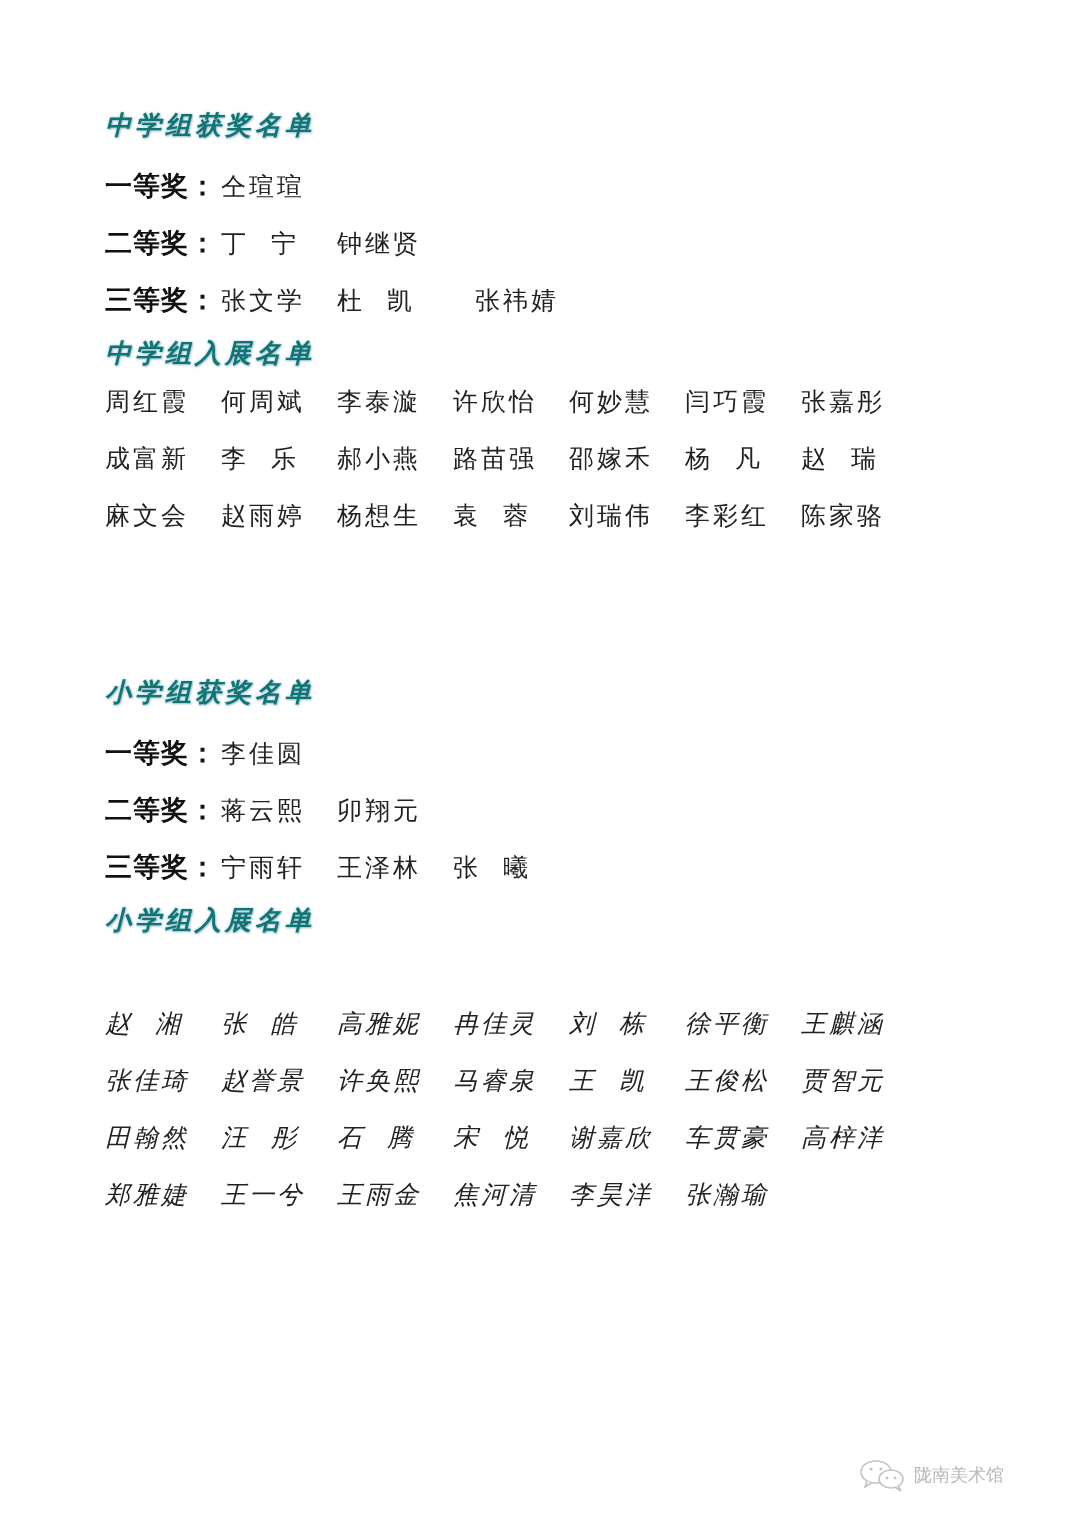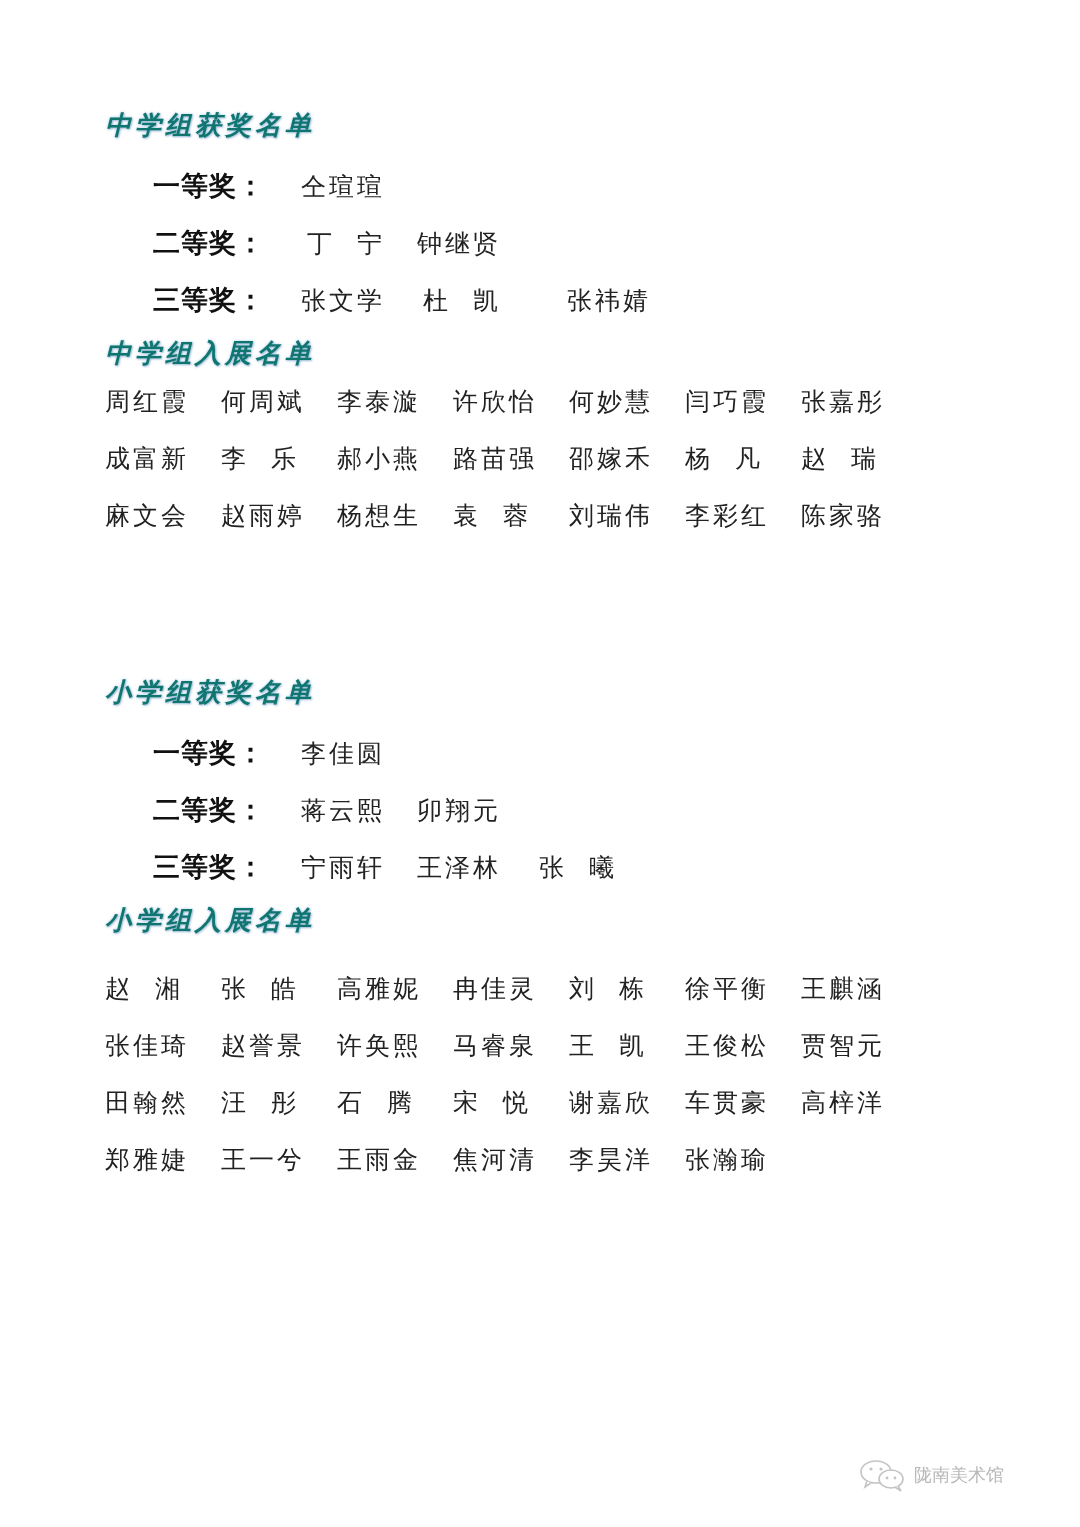--- a/index.html
+++ b/index.html
@@ -3,23 +3,23 @@
 <meta charset="utf-8">
 <style>
   html, body { margin:0; padding:0; background:#ffffff; }
   body { width:1080px; height:1527px; position:relative; overflow:hidden;
          font-family:"DejaVu Serif","Liberation Serif",serif; color:#1a1a1a; }
   .heading { position:absolute; left:105px; font-size:26px; font-weight:bold;
              color:#0f766e; letter-spacing:4px; font-style:italic;
              text-shadow:0 0 3px rgba(100,160,220,0.55), 1px 1px 2px rgba(40,90,150,0.35); }
   .prize-row { position:absolute; left:105px; height:40px; display:flex; align-items:center; }
   .prize-label { font-family:"DejaVu Sans","Liberation Sans",sans-serif; font-weight:bold;
-                 font-size:27px; color:#111; width:116px; letter-spacing:1px; white-space:nowrap;margin-left:48px; }
+                 font-size:27px; color:#111; width:116px; letter-spacing:1px; white-space:nowrap; }
   .prize-names { display:flex; }
-  .pname { font-size:25px; color:#222; letter-spacing:3px; white-space:pre; margin-right:0;text-align:right; }
+  .pname { font-size:25px; color:#222; letter-spacing:3px; white-space:pre; margin-right:0; }
   .grid { position:absolute; left:105px; width:820px; }
   .grid-row { display:flex; height:57px; }
   .cell { width:116px; font-size:25px; letter-spacing:3px; color:#222; white-space:pre; }
   .watermark { position:absolute; left:858px; top:1458px; display:flex; align-items:center;
                color:#b8b8b8; font-family:"DejaVu Sans","Liberation Sans",sans-serif; font-size:18px; }
   .wm-icon { width:50px; height:34px; margin-right:6px; }
 </style>
 </head>
 <body>
 
@@ -98,21 +98,21 @@
   <span class="prize-label">三等奖：</span>
   <div class="prize-names">
     <span class="pname" style="width:116px">宁雨轩</span>
     <span class="pname" style="width:116px">王泽林</span>
     <span class="pname" style="width:116px">张  曦</span>
   </div>
 </div>
 
 <div class="heading" style="top:903px;">小学组入展名单</div>
 
-<div class="grid" style="top:972px;">
+<div class="grid" style="top:1007px;font-style:italic;">
   <div class="grid-row">
     <span class="cell">赵  湘</span>
     <span class="cell">张  皓</span>
     <span class="cell">高雅妮</span>
     <span class="cell">冉佳灵</span>
     <span class="cell">刘  栋</span>
     <span class="cell">徐平衡</span>
     <span class="cell">王麒涵</span>
   </div>
   <div class="grid-row">

